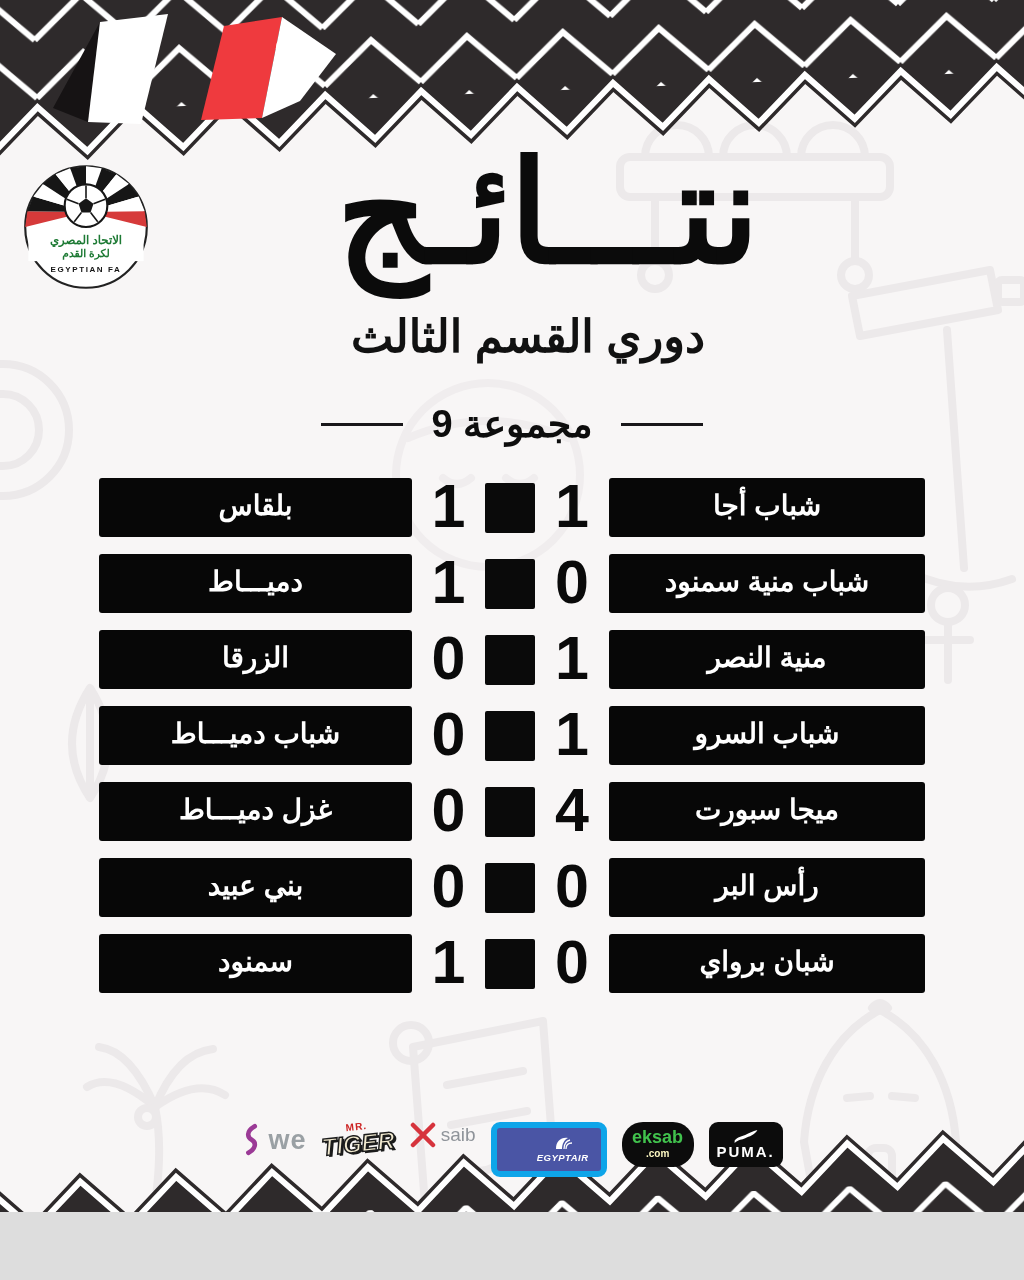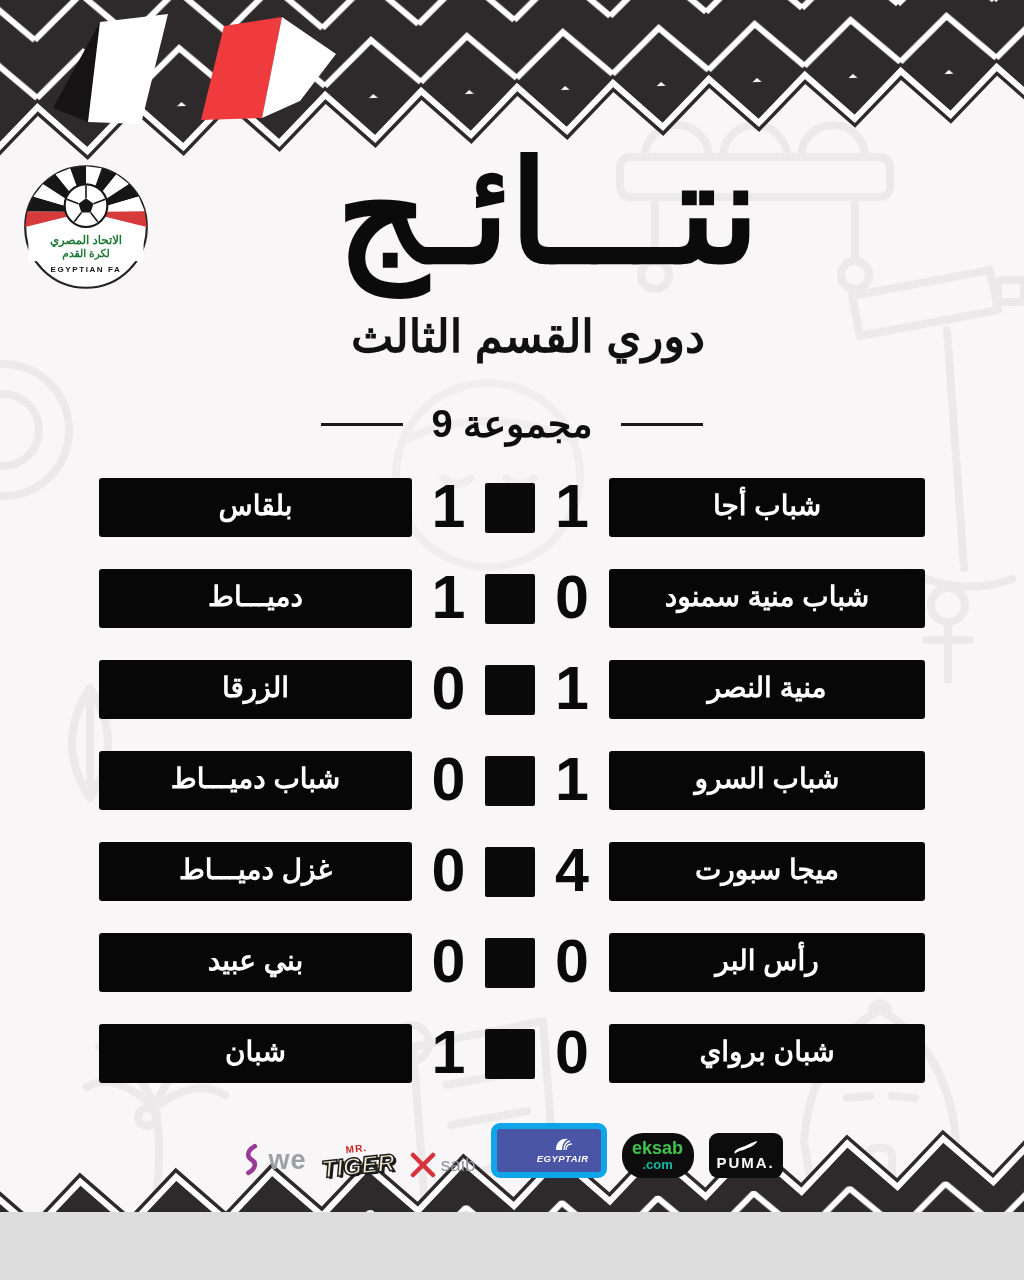--- a/index.html
+++ b/index.html
@@ -19,44 +19,44 @@
   .title{position:absolute;top:108px;left:0;width:100%;text-align:center;z-index:3;
          font-size:142px;line-height:210px;font-weight:bold;color:#0b0b0b;margin:0;padding-left:36px;}
   .subtitle{position:absolute;top:306px;left:16px;width:100%;text-align:center;z-index:3;
             font-size:45px;line-height:62px;font-weight:bold;color:#111;margin:0;}
   .group{position:absolute;top:398px;left:0;width:100%;height:52px;z-index:3;
          display:flex;justify-content:center;align-items:center;gap:28px;}
   .group .gtext{font-size:38px;font-weight:bold;color:#0d0d0d;}
   .group .gline{width:82px;height:3px;background:#19171a;}
   
   .rows{position:absolute;top:478px;left:99px;width:826px;z-index:3;
-        display:flex;flex-direction:column;gap:32px;}
+        display:flex;flex-direction:column;gap:17px;}
   .row{display:grid;grid-template-columns:313px 73px 50px 74px 316px;height:59px;}
   .bar{background:#070707;border-radius:3px;color:#fff;display:flex;align-items:center;
        justify-content:center;font-weight:bold;font-size:28px;line-height:1;padding-bottom:4px;}
   .score{font-size:61px;font-weight:bold;color:#0a0a0a;text-align:center;line-height:57px;}
   .sq{width:50px;height:50px;background:#0a0a0a;margin:auto;border-radius:2px;}
   
   .sponsors{position:absolute;top:1122px;left:0;width:100%;height:56px;z-index:3;
-            display:flex;justify-content:center;align-items:flex-end;gap:15px;}
+            display:flex;justify-content:center;align-items:flex-start;gap:15px;}
   .sp{display:flex;align-items:center;gap:5px;}
   .we-text{font-size:27px;font-weight:bold;color:#9aa0a4;letter-spacing:1px;}
   .tiger{transform:rotate(-6deg);text-align:center;}
   .tiger-top{font-size:10px;font-weight:bold;color:#c22; letter-spacing:1px;line-height:10px;}
   .tiger-main{font-size:24px;font-weight:bold;font-style:italic;color:#f2ead0;line-height:24px;
               -webkit-text-stroke:1.5px #1b1b1b;text-shadow:2px 2px 0 #1b1b1b;}
   .saib-text{font-size:19px;color:#8f949a;}
   .box{border-radius:9px;display:flex;flex-direction:column;align-items:center;
        justify-content:center;}
   .egyptair{width:76px;height:43px;background:#4a55a5;border:6px solid #0ea5e9;padding-left:28px;}
   .egyptair-label{font-size:9.5px;font-weight:bold;font-style:italic;color:#fff;
                   letter-spacing:.5px;margin-top:1px;}
   .eksab{width:72px;height:45px;background:#0c0c0c;border-radius:21px;}
   .eksab-l1{font-size:18px;font-weight:bold;color:#41c24d;line-height:18px;}
-  .eksab-l2{font-size:13px;font-weight:bold;color:#14b8a6;line-height:15px;}
+  .eksab-l2{font-size:10px;font-weight:bold;color:#fef9c3;line-height:15px;}
   .puma{width:74px;height:45px;background:#0c0c0c;}
   .puma-label{font-size:15px;font-weight:bold;color:#fff;letter-spacing:2px;line-height:16px;}
 </style>
 </head>
 <body>
 
 <div class="canvas">
 
   <svg class="doodles" width="1024" height="1280" viewBox="0 0 1024 1280" fill="none" stroke="#ece9ea" stroke-width="8" stroke-linecap="round" stroke-linejoin="round">
     <g transform="translate(620,95)">
@@ -237,21 +237,21 @@
 
     <div class="row">
       <div class="bar" dir="rtl">بني عبيد</div>
       <div class="score">0</div>
       <div class="sq"></div>
       <div class="score">0</div>
       <div class="bar" dir="rtl">رأس البر</div>
     </div>
 
     <div class="row">
-      <div class="bar" dir="rtl">شبان</div>
+      <div class="bar" dir="rtl">سمنود</div>
       <div class="score">1</div>
       <div class="sq"></div>
       <div class="score">0</div>
       <div class="bar" dir="rtl">شبان برواي</div>
     </div>
 
   </div>
 
   <div class="sponsors">
 

